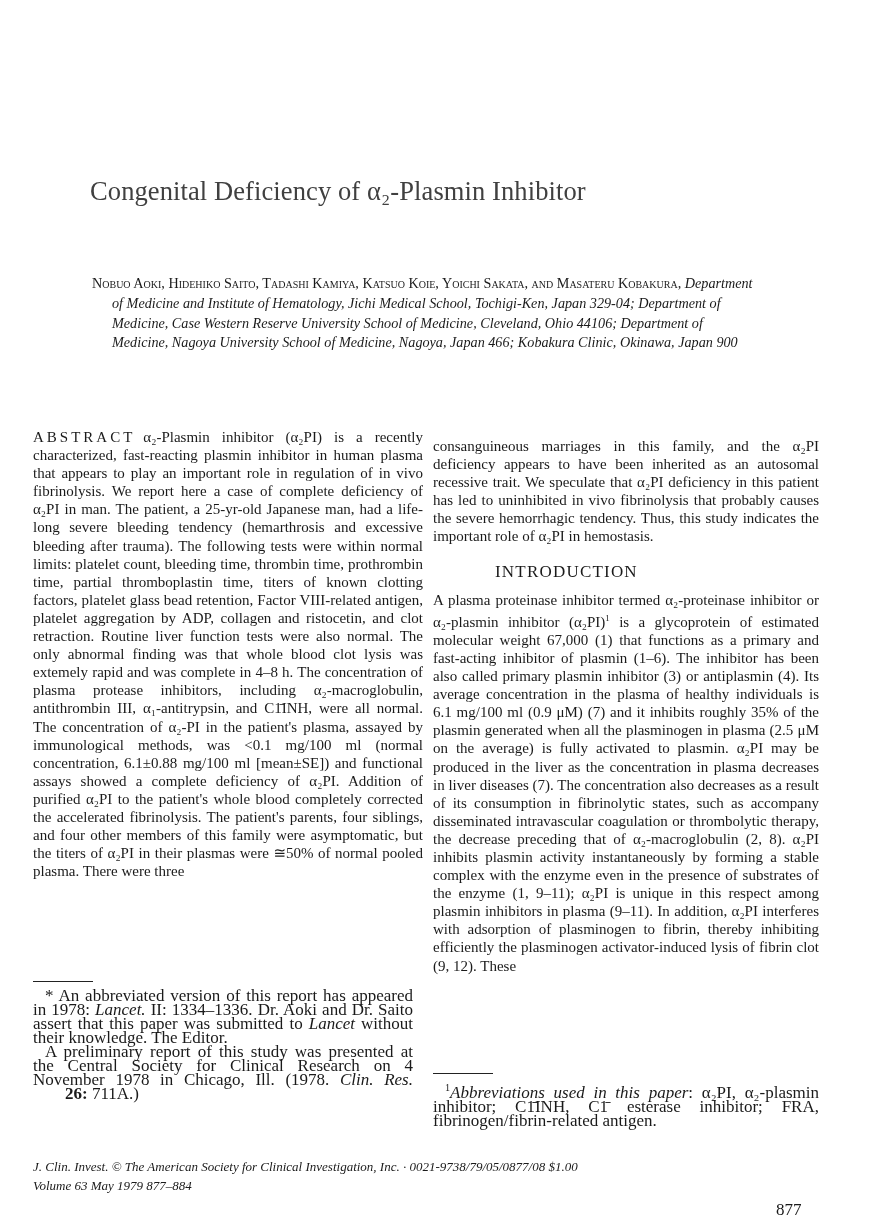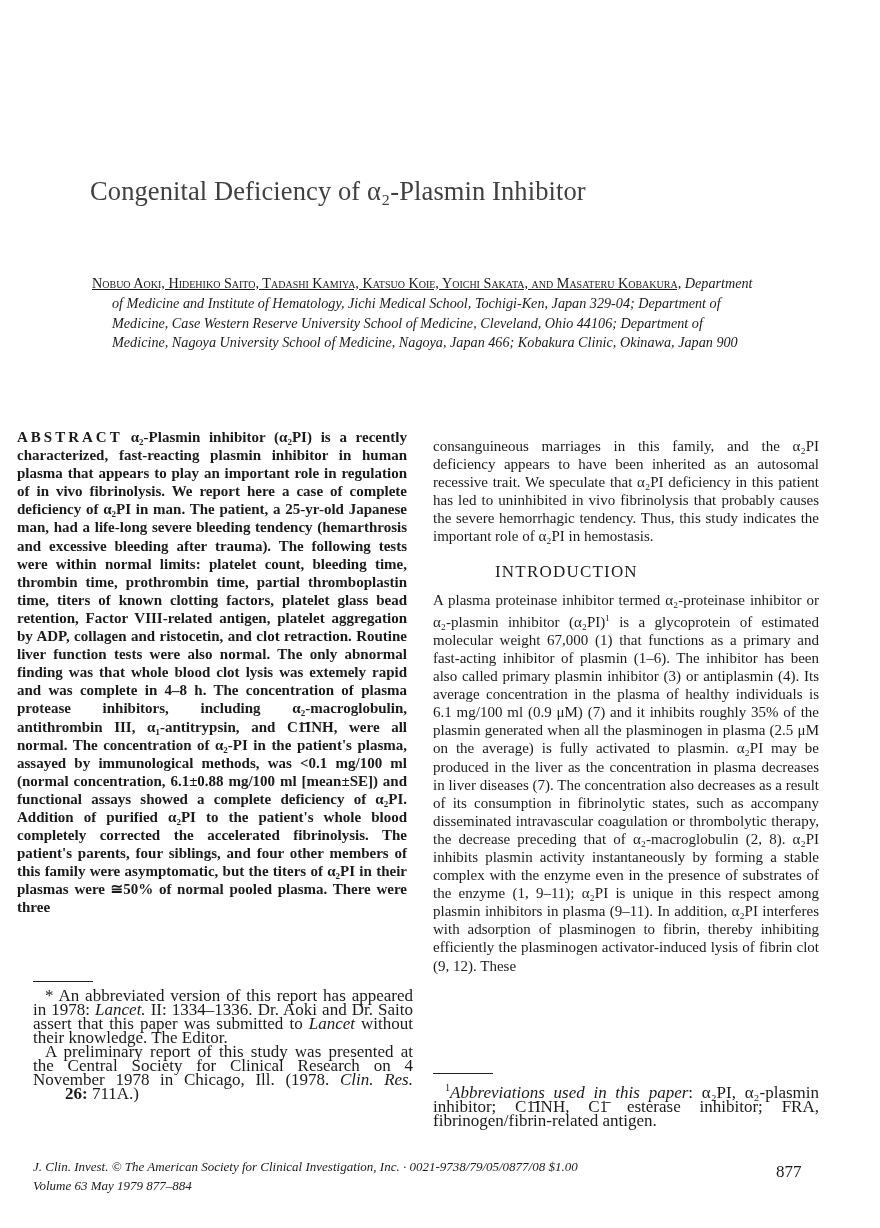--- a/index.html
+++ b/index.html
@@ -1,37 +1,37 @@
 <!DOCTYPE html>
 <html><head>
 <meta charset="utf-8">
 <style>
   html, body { margin:0; padding:0; background:#ffffff; }
   body { width:880px; height:1228px; position:relative; overflow:hidden; color:#1a1a1a;
          font-family:"Liberation Serif", "DejaVu Serif", serif; }
   .title { position:absolute; left:90px; top:170px; width:700px; font-size:26.5px; line-height:42px; color:#404040; letter-spacing:0.1px; }
   .authors { position:absolute; left:92px; top:274px; width:650px; font-size:14.2px; line-height:19.8px; padding-left:20px; text-indent:-20px; }
-  .sc { font-variant:small-caps;text-decoration:underline; }
+  .sc { font-variant:small-caps; }
   .aff { font-style:italic; }
   .col { position:absolute; font-size:15px; line-height:18.1px; text-align:justify; }
   .col p { margin:0; }
-  .left { left:17px; top:428px; width:390px;font-weight:bold; }
+  .left { left:33px; top:428px; width:390px; }
   .right { left:433px; top:437px; width:386px; }
   .abslabel { letter-spacing:3px; margin-right:8px; }
   .heading { text-align:left; padding-left:62px; letter-spacing:1.2px; margin:17px 0 10px 0 !important; font-size:17px; }
   .intro { margin-top:0; }
   .rule { position:absolute; height:1px; background:#222; width:60px; }
   .fn { position:absolute; font-size:17px; line-height:14px; text-align:justify; }
   .fn p { margin:0; text-indent:12px; }
   .fn1 { left:33px; top:989px; width:380px; }
   .fn2 { left:433px; top:1081px; width:386px; }
   .it { font-style:italic; }
   .b { font-weight:bold;margin-left:32px; }
   .footer { position:absolute; left:33px; top:1157px; width:800px; font-size:13px; line-height:19px; font-style:italic; }
-  .pagenum { position:absolute; left:776px; top:1162px; font-size:17px; }
+  .pagenum { position:absolute; left:776px; top:1200px; font-size:17px; }
   sup { font-size:0.6em; }
 </style>
 </head>
 <body>
 
 <div class="title">
   <div>Congenital Deficiency of α₂-Plasmin Inhibitor</div>
 </div>
 
 <div class="authors">

